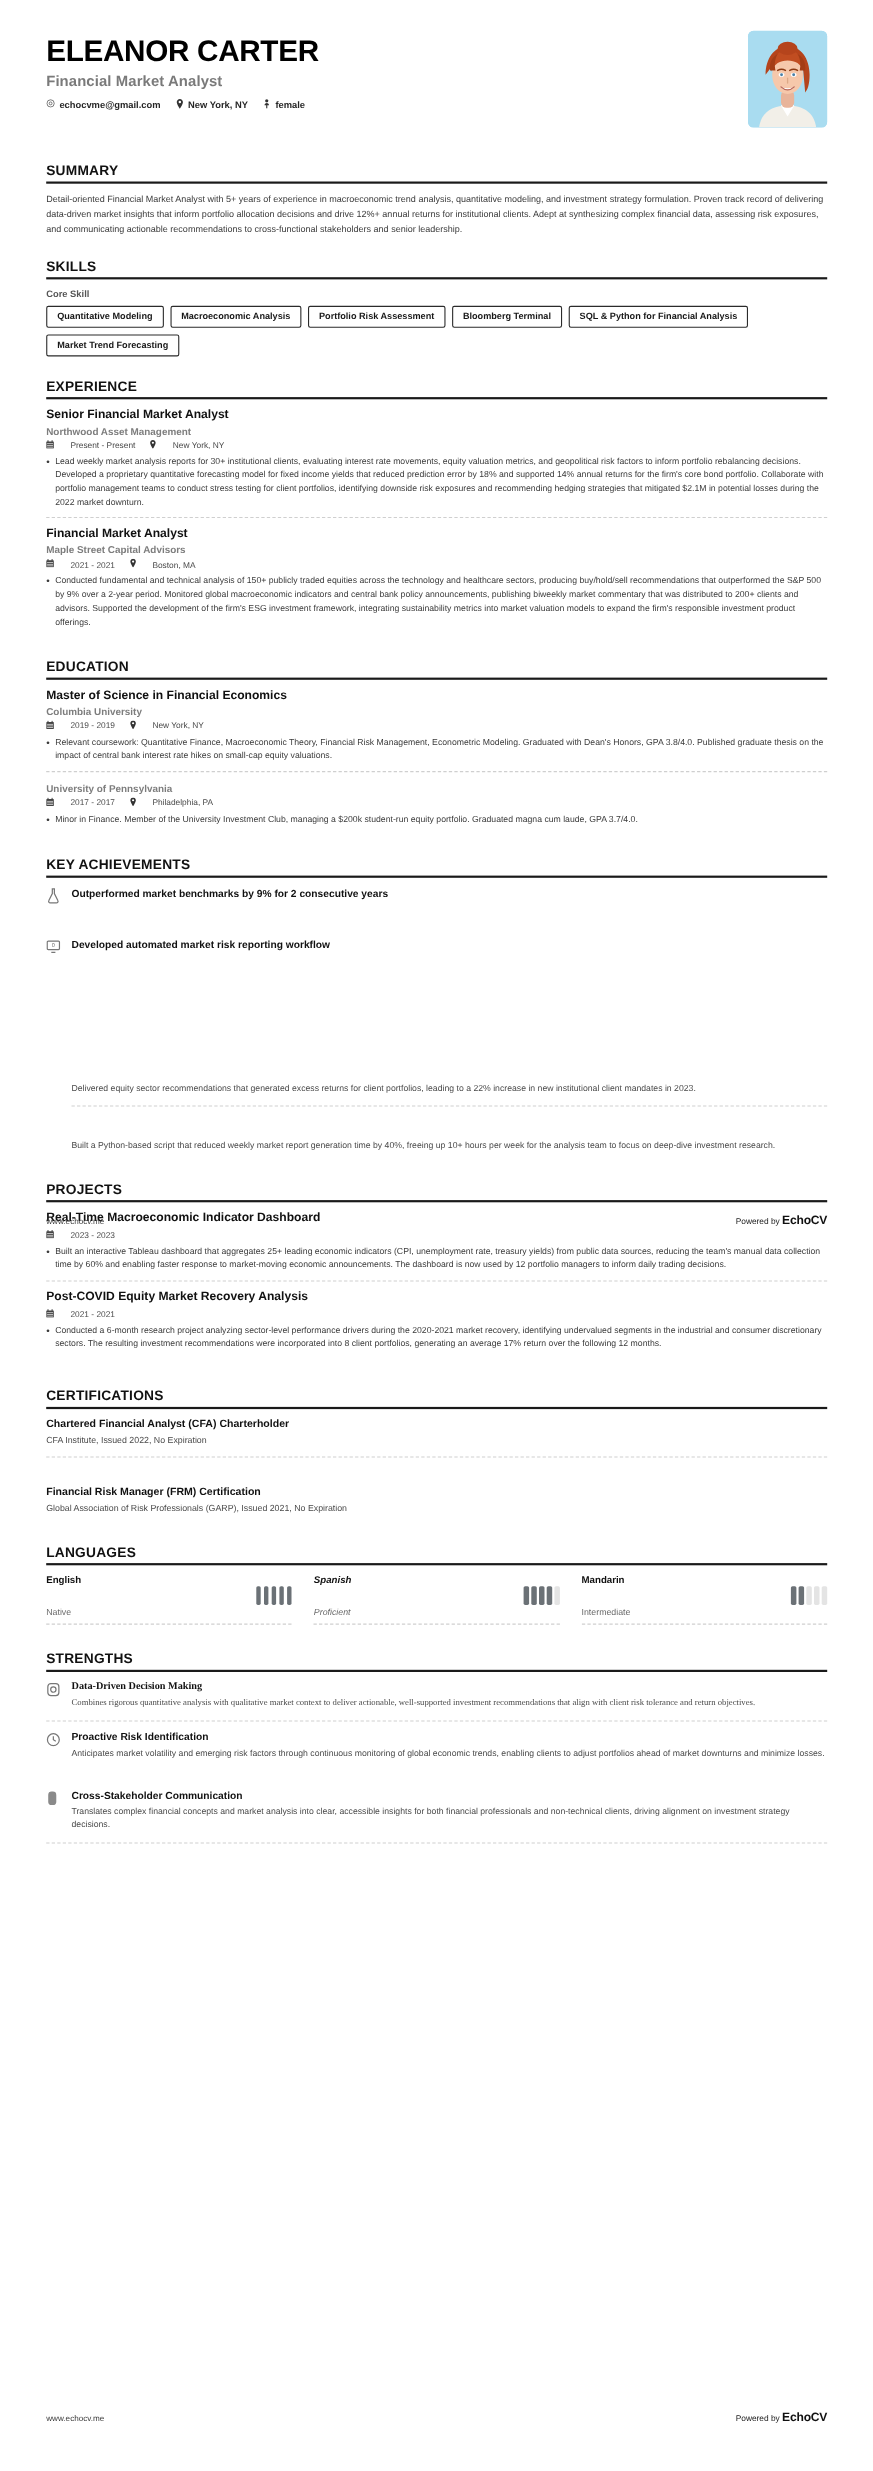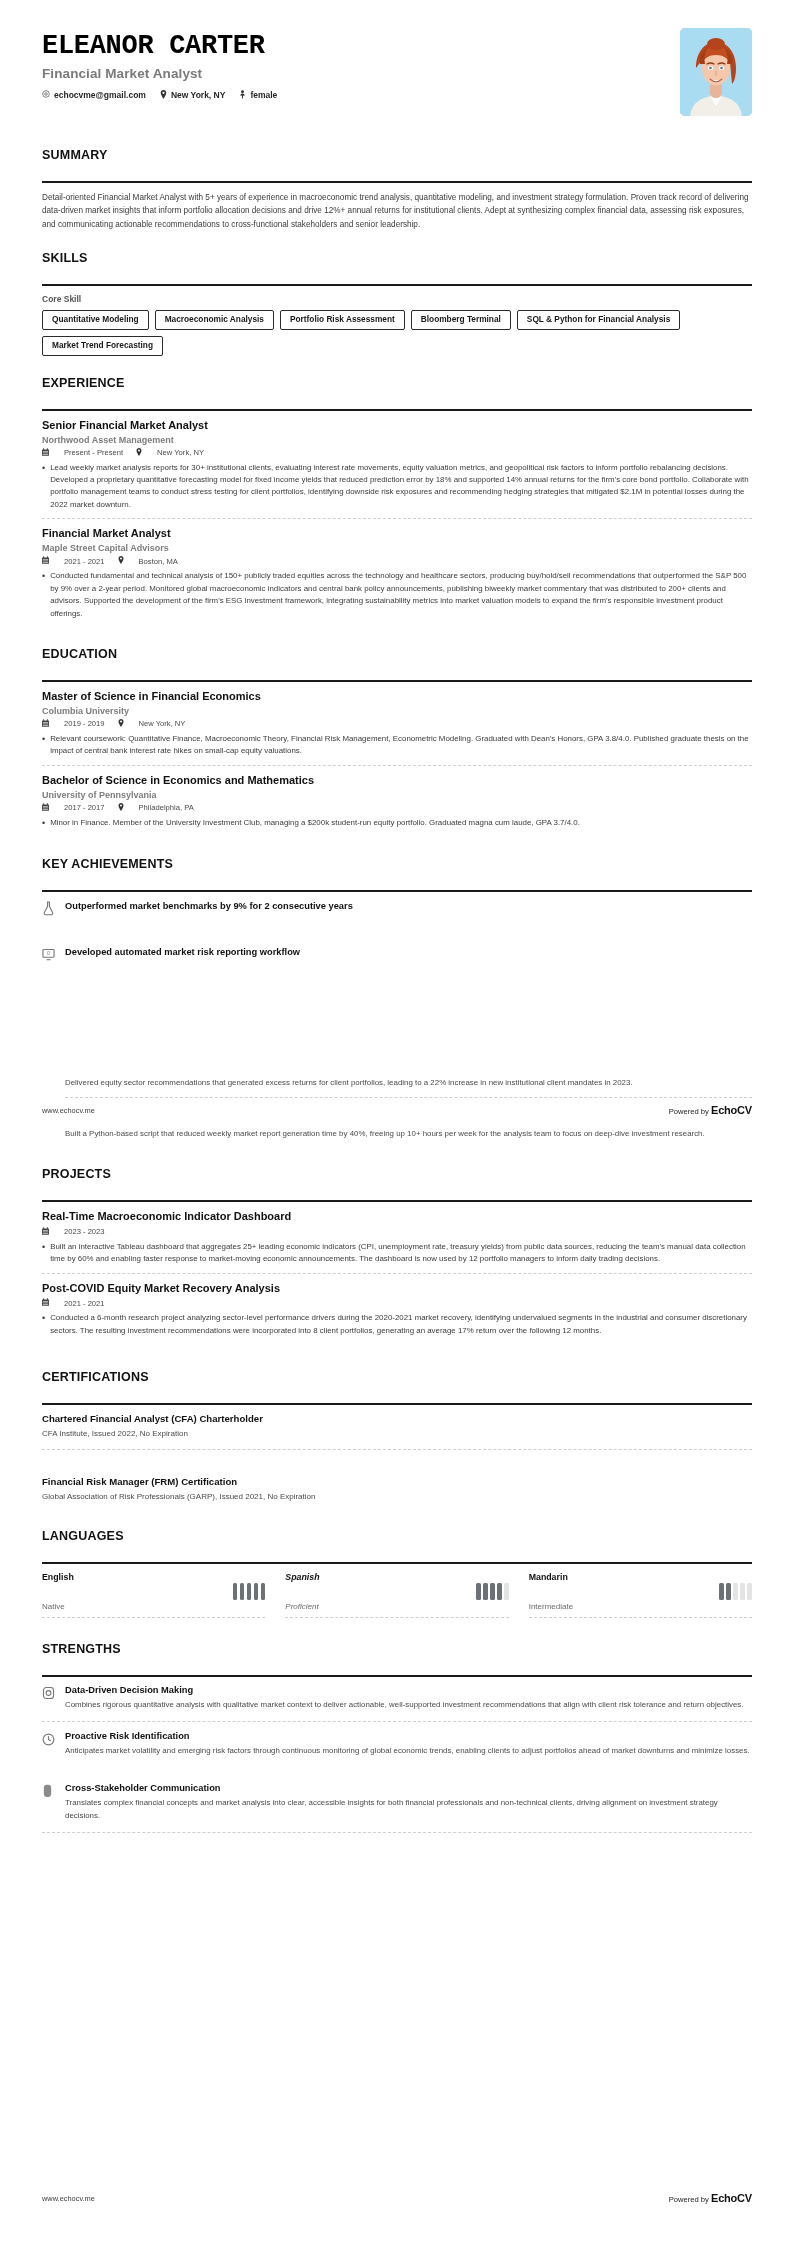--- a/index.html
+++ b/index.html
@@ -21,21 +21,20 @@
     justify-content: space-between;
     padding: 28px 42px 0 42px;
   }
   .header-left { padding-top: 4px; }
   .full-name {
     font-size: 27px;
     font-weight: bold;
     letter-spacing: -0.3px;
     line-height: 1.1;
     color: #000;
-    font-family: Liberation Mono, monospace;
   }
   .job-title {
     font-size: 13.5px;
     font-weight: bold;
     color: #7a7a7a;
     margin-top: 4px;
     letter-spacing: 0.1px;
   }
   .contact-row {
     display: flex;
@@ -60,21 +59,21 @@
   }
   .photo .face { position: absolute; left: 0; top: 0; width: 100%; height: 100%; }
 
   
   .section { margin-top: 20px; }
   .section-title {
     font-size: 12.5px;
     font-weight: bold;
     letter-spacing: 0.2px;
     color: #111;
-    padding-bottom: 19px;
+    padding-bottom: 3px;
   }
   .section-rule { height: 2px; background: #1a1a1a; width: 100%; }
   .section-body { padding-top: 8px; }
 
   .summary-text {
     font-size: 8.2px;
     line-height: 1.62;
     color: #3b3b3b;
     text-align: left;
   }
@@ -412,21 +411,20 @@
         </div>
         <div class="bullets">
           <div class="bullet">
             <span class="dot">•</span>
             <span>Relevant coursework: Quantitative Finance, Macroeconomic Theory, Financial Risk Management, Econometric Modeling. Graduated with Dean's Honors, GPA 3.8/4.0. Published graduate thesis on the impact of central bank interest rate hikes on small-cap equity valuations.</span>
           </div>
         </div>
       </div>
 
       <div class="entry">
-        <div class="entry-title">Bachelor of Science in Economics and Mathematics</div>
         <div class="entry-org">University of Pennsylvania</div>
         <div class="entry-meta">
           <span class="meta-item">
             <span>
               <svg width="7" height="8" viewBox="0 0 12 13" fill="#444">
                   <rect x="0" y="2" width="12" height="11" rx="1"></rect>
                   <rect x="2" y="0" width="1.6" height="3"></rect>
                   <rect x="8.4" y="0" width="1.6" height="3"></rect>
                   <rect x="1.4" y="5" width="9.2" height="1" fill="#fff"></rect>
                   <rect x="1.4" y="7.6" width="9.2" height="1" fill="#fff"></rect>
@@ -648,21 +646,21 @@
       <div class="two-col">
 
         <div class="col">
           <div class="str-item">
             <span class="str-icon">
               <svg width="13" height="14" viewBox="0 0 14 15" fill="none" stroke="#777" stroke-width="1.2">
                 <rect x="1.6" y="1.6" width="10.8" height="11.8" rx="3"></rect>
                 <circle cx="7" cy="7.5" r="2.6"></circle>
               </svg>
             </span>
-            <div style="min-width:0;">
+            <div style="min-width:0;font-family:Liberation Serif, serif;">
               <div class="str-title">Data-Driven Decision Making</div>
               <div class="str-desc">Combines rigorous quantitative analysis with qualitative market context to deliver actionable, well-supported investment recommendations that align with client risk tolerance and return objectives.</div>
             </div>
           </div>
           <div class="str-rule"></div>
           <div class="str-item">
             <span class="str-icon">
               <svg width="13" height="13" viewBox="0 0 14 14" fill="none" stroke="#777" stroke-width="1.2">
                 <circle cx="7" cy="7" r="5.8"></circle>
                   <path d="M7 3.6V7l2.4 1.6"></path>

